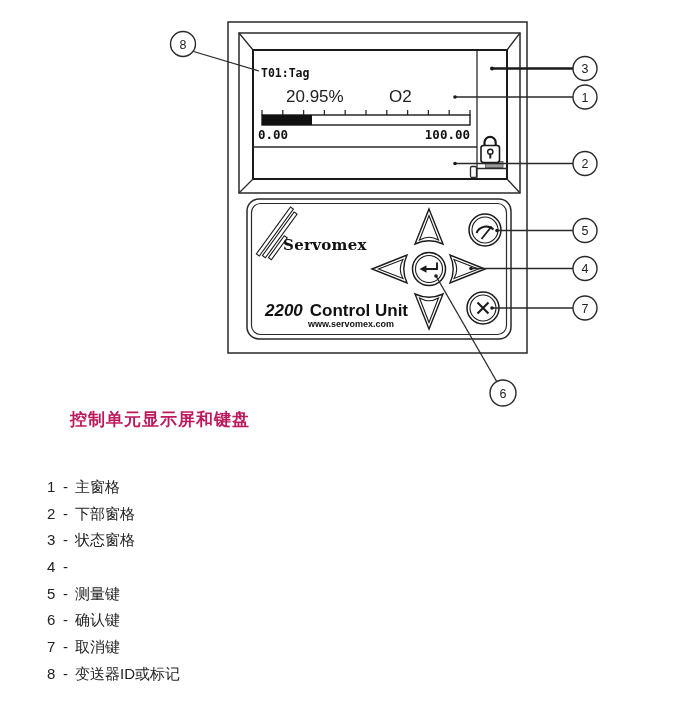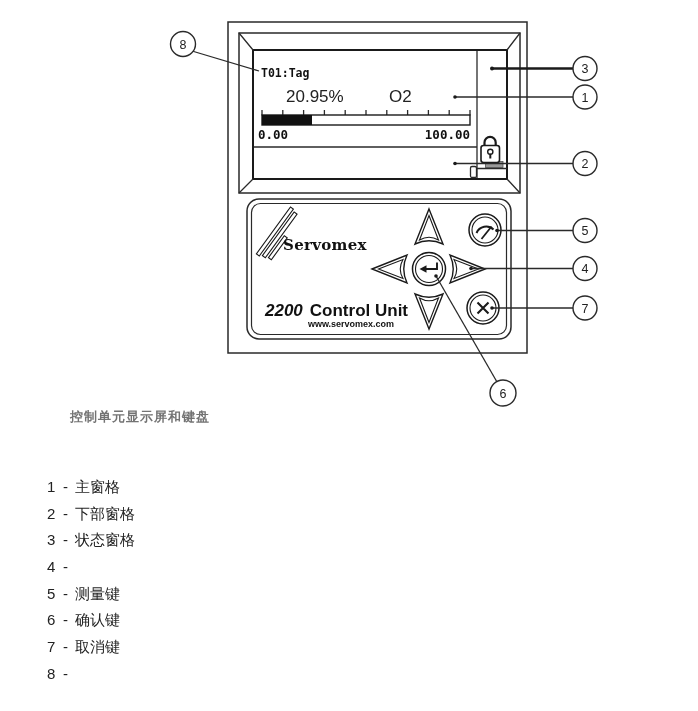--- a/index.html
+++ b/index.html
@@ -14,22 +14,22 @@
   .t-model {font:bold 17px "Liberation Sans",sans-serif;fill:#111;}
   .t-model-num{font-style:italic;}
   .t-web   {font:bold 9px "Liberation Sans",sans-serif;fill:#111;}
   .t-callout{font:12.5px "Liberation Sans",sans-serif;fill:#222;text-anchor:middle;}
   .ln  {stroke:#2a2a2a;stroke-width:1.3;fill:none;}
   .ln2 {stroke:#1a1a1a;stroke-width:2.4;fill:none;}
   .box {fill:#ffffff;stroke:#2a2a2a;stroke-width:1.5;}
   .boxh{fill:#ffffff;stroke:#1a1a1a;stroke-width:2;}
   .callout-c{fill:#ffffff;stroke:#2a2a2a;stroke-width:1.4;}
   
-  .caption{position:absolute;left:70px;top:408px;font-size:13px;font-weight:700;
-           letter-spacing:1px;color:#737373;}
+  .caption{position:absolute;left:70px;top:408px;font-size:17px;font-weight:700;
+           letter-spacing:1px;color:#be185d;}
   .legend{position:absolute;left:47px;top:478px;}
   .legend-row{display:flex;align-items:baseline;height:26.7px;font-size:15px;color:#222;}
   .legend-num{display:inline-block;min-width:12px;}
   .legend-sep{display:inline-block;margin:0 7px 0 4px;}
 </style>
 </head>
 <body>
 
 <div class="page">
 
@@ -207,16 +207,17 @@
       <span>确认键</span>
     </div>
     <div class="legend-row">
       <span class="legend-num">7</span>
       <span class="legend-sep">-</span>
       <span>取消键</span>
     </div>
     <div class="legend-row">
       <span class="legend-num">8</span>
       <span class="legend-sep">-</span>
+      <span>变送器ID或标记</span>
     </div>
   </div>
 
 </div>
 
 </body></html>

